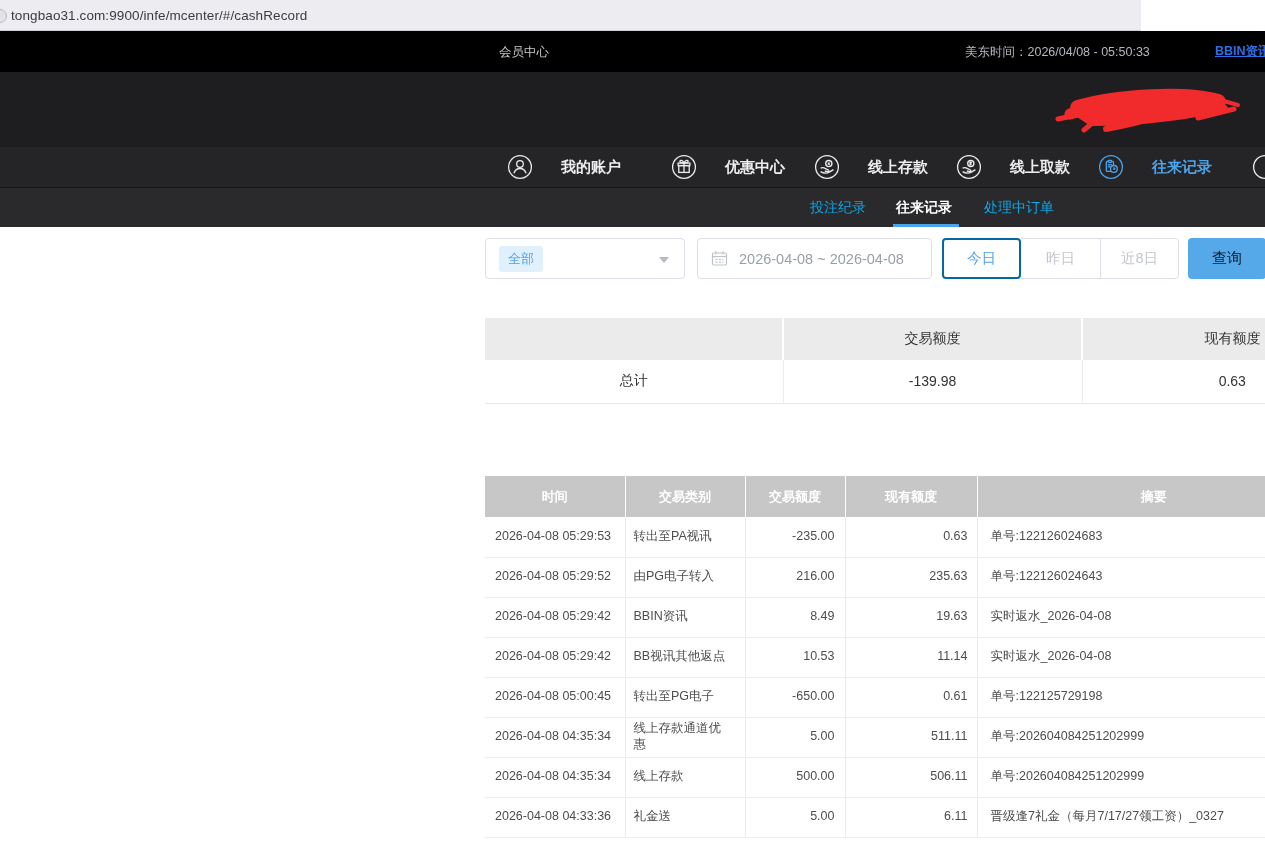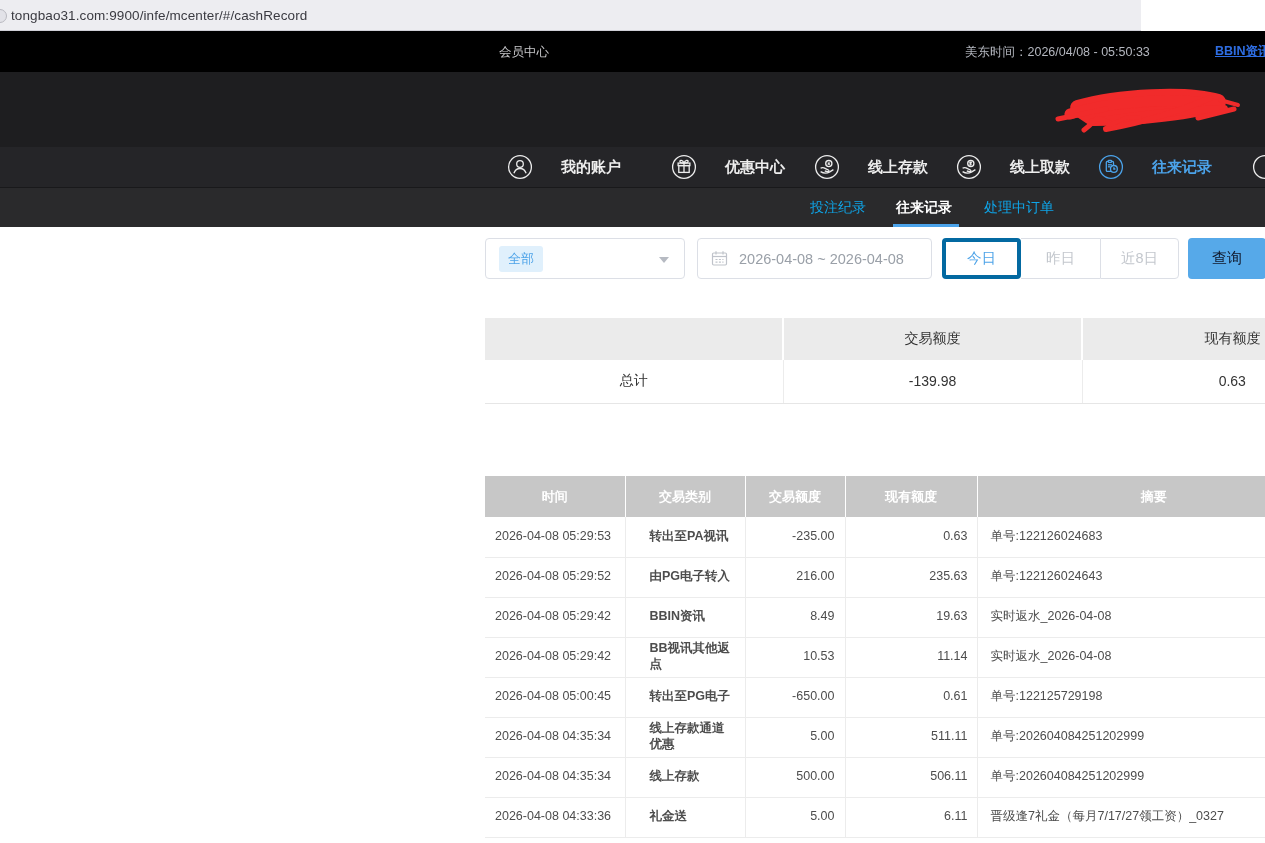--- a/index.html
+++ b/index.html
@@ -59,21 +59,21 @@
     border-left:5px solid transparent; border-right:5px solid transparent; border-top:6px solid #b6bac2; }
 
   .date-box { position:absolute; left:697px; top:238px; width:235px; height:41px; background:#fff;
     border:1px solid #dcdfe6; border-radius:4px; display:flex; align-items:center; cursor:text; }
   .date-box svg { margin-left:13px; }
   .date-text { margin-left:11px; color:#9aa0a8; font-size:14.5px; }
 
   .quick-group { position:absolute; left:942px; top:238px; height:41px; display:flex; }
   .qb { width:79px; height:41px; display:flex; align-items:center; justify-content:center;
     font-size:14.5px; background:#fff; cursor:pointer; }
-  .qb.active { border:4px solid #0369a1; color:#4da3e8; border-radius:4px; }
+  .qb.active { border:2px solid #0369a1; color:#4da3e8; border-radius:4px; }
   .qb.idle { border:1px solid #dcdfe6; color:#c3c7cd; }
   .qb.mid { border-left:none; border-right:none; }
   .qb.mid2 { border-left:1px solid #dcdfe6; border-radius:0 4px 4px 0; }
 
   .search-btn { position:absolute; left:1188px; top:238px; width:78px; height:41px; background:#56a9e9;
     border:none; border-radius:4px; color:#0f172a; font-size:15px; cursor:pointer;
     font-family:"Liberation Sans","DejaVu Sans",sans-serif; }
 
   
   .summary-table { position:absolute; left:485px; top:318px; border-collapse:collapse; table-layout:fixed;
@@ -88,21 +88,21 @@
   
   .records { position:absolute; left:485px; top:476px; border-collapse:collapse; table-layout:fixed;
     width:845px; font-size:12.5px; color:#4d4d4d; }
   .records th { background:#c7c7c7; color:#fff; height:41px; font-size:13px; font-weight:bold;
     text-align:center; border-right:1px solid #fff; }
   .records th:last-child { border-right:none; }
   .records td { height:40px; background:#fff; border-bottom:1px solid #ececec;
     border-right:1px solid #ececec; line-height:1.25; }
   .records td:last-child { border-right:none; }
   .records td:nth-child(1) { padding-left:10px; text-align:left; }
-  .records td:nth-child(2) { padding-left:24px; padding-right:12px; text-align:left;font-weight:bold; }
+  .records td:nth-child(2) { padding-left:8px; padding-right:12px; text-align:left; }
   .records td:nth-child(3) { padding-right:10px; text-align:right; }
   .records td:nth-child(4) { padding-right:9px; text-align:right; }
   .records td:nth-child(5) { padding-left:13px; text-align:left; }
 </style>
 </head>
 <body>
 
 <div class="page">
 
   <div class="url-bar">

